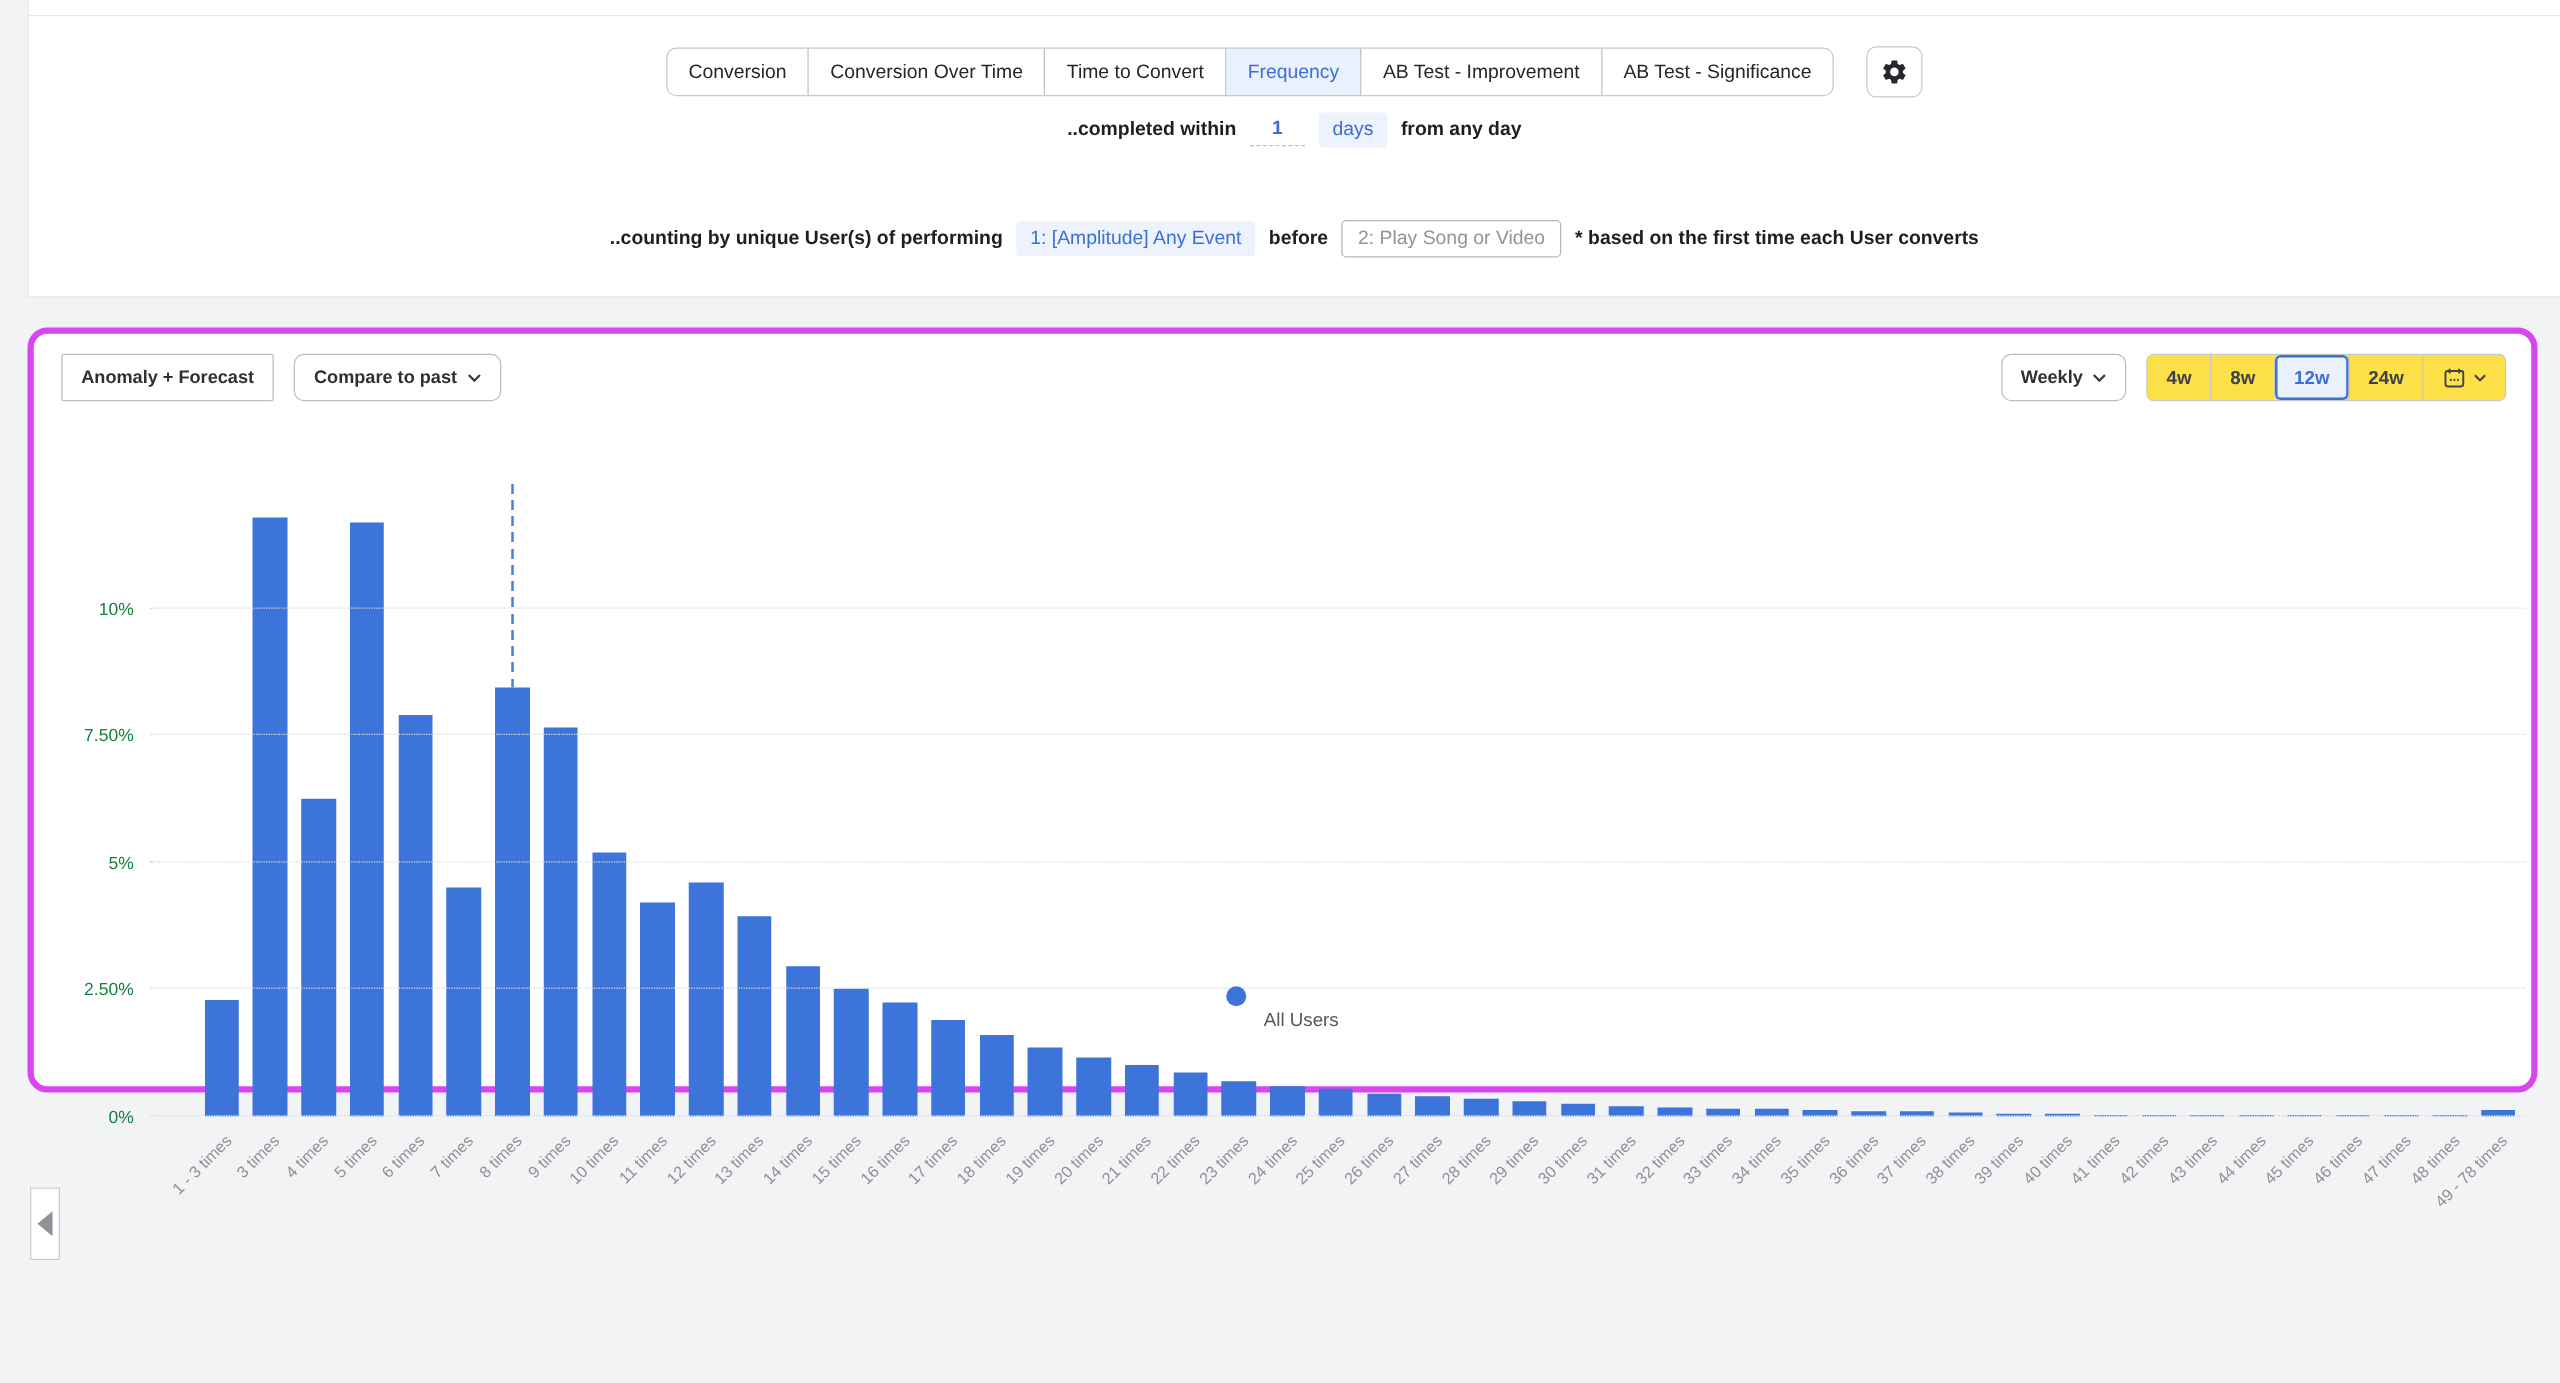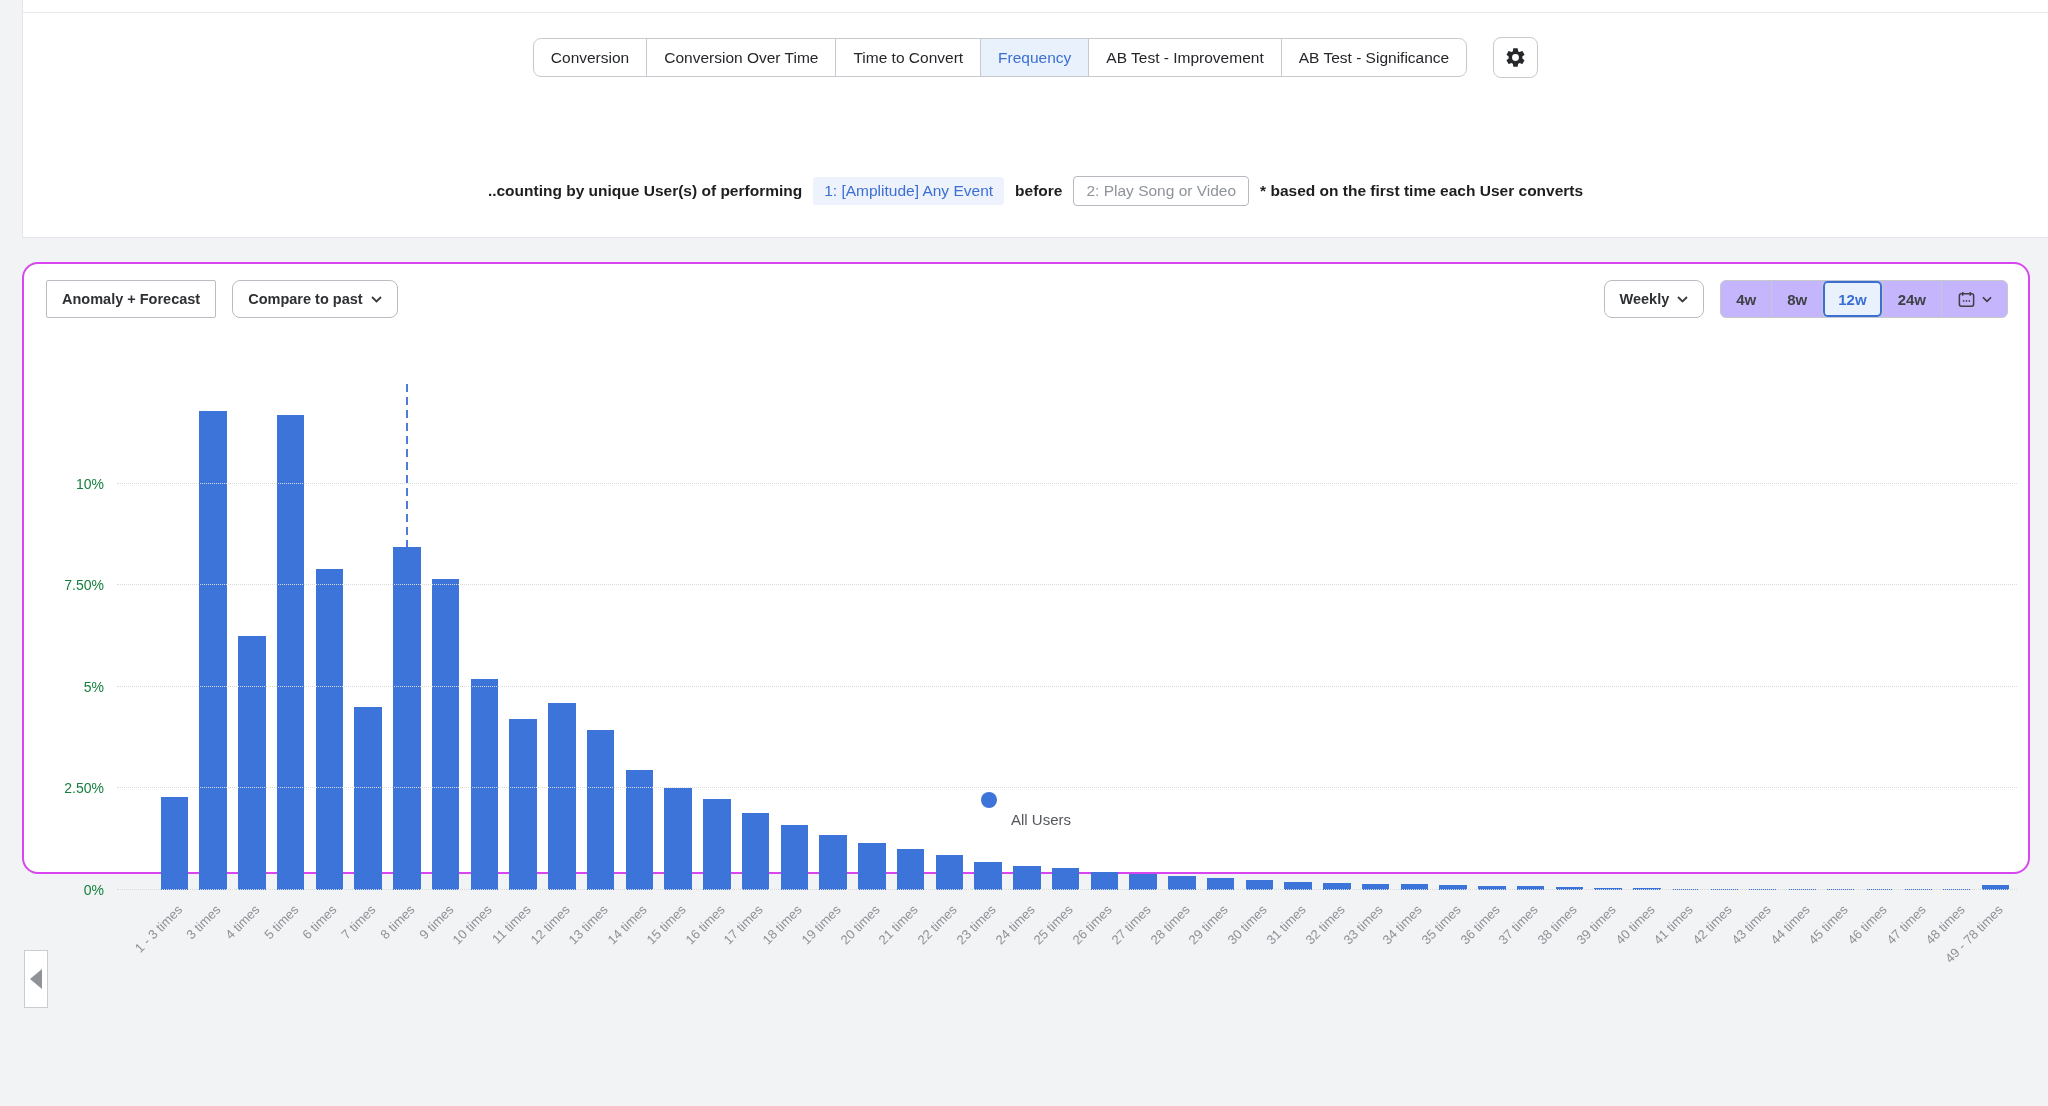--- a/index.html
+++ b/index.html
@@ -59,37 +59,37 @@
   .pill.blue-text { color:#3b6fd3; }
   .pill.placeholder { color:#9b9ea5; font-style:italic; }
   .select-box {
     border:1px solid #b6b9bf; border-radius:4px; background:#fff;
     color:#8f939a; font-weight:400; padding:5px 12px; display:inline-block;
   }
 
   
   .chart-card {
     position:absolute; left:22px; top:262px; width:2008px; height:612px;
-    background:#fff; border:2px solid #d946ef; border-radius:16px;
+    background:#fff; border:5px solid #d946ef; border-radius:16px;
   }
   .chart-header {
     position:absolute; top:16px; left:22px; right:20px;
     display:flex; justify-content:space-between; align-items:flex-start;
   }
   .hdr-left, .hdr-right { display:flex; gap:16px; align-items:center; }
   .btn {
     background:#fff; border:1px solid #b9bcc2; color:#2e3033;
     font-size:14.5px; font-weight:700; font-family:inherit;
     padding:0 15px; height:38px; display:flex; align-items:center; gap:8px;
     cursor:pointer; white-space:nowrap;
   }
   .btn.square { border-radius:2px; }
   .btn.round  { border-radius:8px; }
   .seg-group {
-    display:flex; border:1px solid #c6c9ce; border-radius:6px; background:#c4b5fd;
+    display:flex; border:1px solid #c6c9ce; border-radius:6px; background:#fde047;
     height:38px; overflow:hidden;
   }
   .seg {
     padding:0 15px; display:flex; align-items:center; gap:6px;
     font-size:15px; font-weight:700; color:#3f4146;
     border-left:1px solid #c6c9ce; cursor:pointer;
   }
   .seg:first-child { border-left:none; }
   .seg.selected {
     color:#3b6fd3; background:#e9f1fd;
@@ -162,20 +162,26 @@
         </div>
       <div class="gear-btn">
         <span>
           <svg width="23" height="23" viewBox="0 0 24 24" fill="#26282b">
               <path d="M19.14 12.94c.04-.3.06-.61.06-.94 0-.32-.02-.64-.07-.94l2.03-1.58a.49.49 0 0 0 .12-.61l-1.92-3.32a.49.49 0 0 0-.59-.22l-2.39.96c-.5-.38-1.03-.7-1.62-.94l-.36-2.54a.48.48 0 0 0-.48-.41h-3.84c-.24 0-.43.17-.47.41l-.36 2.54c-.59.24-1.13.57-1.62.94l-2.39-.96a.49.49 0 0 0-.59.22L2.74 8.87c-.12.21-.08.47.12.61l2.03 1.58c-.05.3-.09.63-.09.94s.02.64.07.94l-2.03 1.58a.49.49 0 0 0-.12.61l1.92 3.32c.12.22.37.29.59.22l2.39-.96c.5.38 1.03.7 1.62.94l.36 2.54c.05.24.24.41.48.41h3.84c.24 0 .44-.17.47-.41l.36-2.54c.59-.24 1.13-.56 1.62-.94l2.39.96c.22.08.47 0 .59-.22l1.92-3.32a.49.49 0 0 0-.12-.61l-2.01-1.58zM12 15.6A3.6 3.6 0 1 1 12 8.4a3.6 3.6 0 0 1 0 7.2z"></path>
             </svg>
         </span>
       </div>
     </div>
 
+    <div class="crit-row crit-row-1">
+      <span>..completed within</span>
+      <span class="num-input">1</span>
+      <span class="pill blue-text">days</span>
+      <span>from any day</span>
+    </div>
 
 
     <div class="crit-row crit-row-3">
       <span>..counting by unique User(s) of performing</span>
       <span class="pill blue-text">1: [Amplitude] Any Event</span>
       <span>before</span>
       <span class="select-box">2: Play Song or Video</span>
       <span>* based on the first time each User converts</span>
     </div>
   </div>

